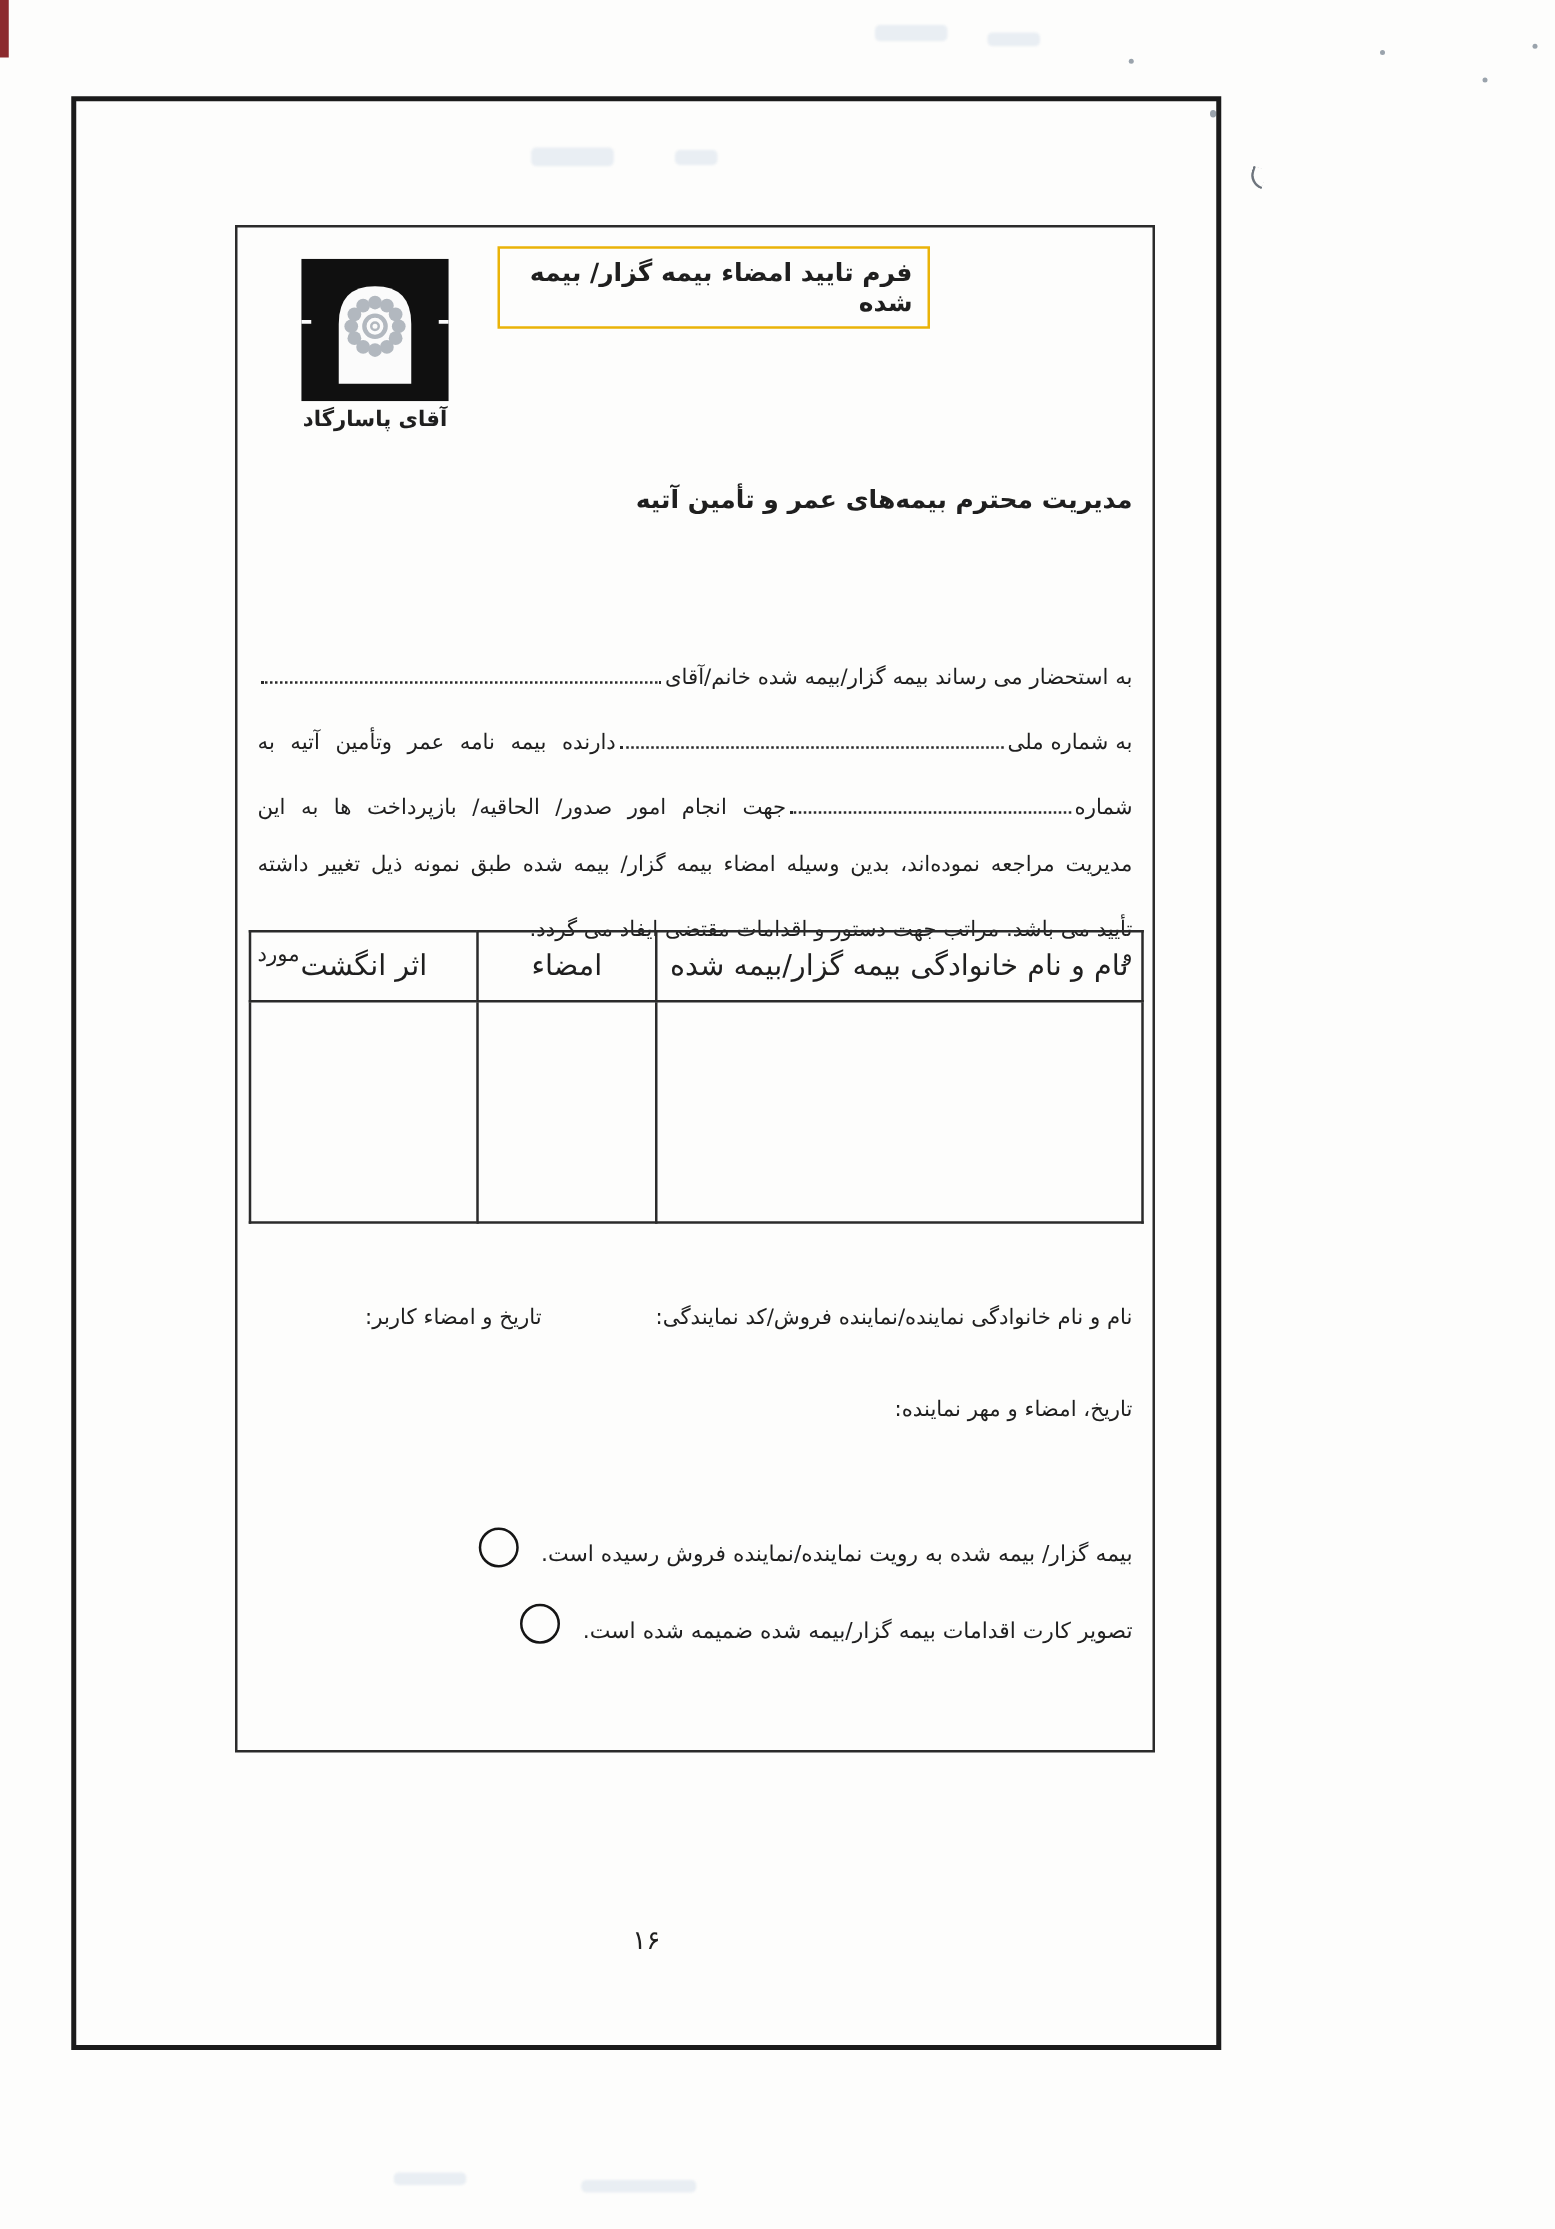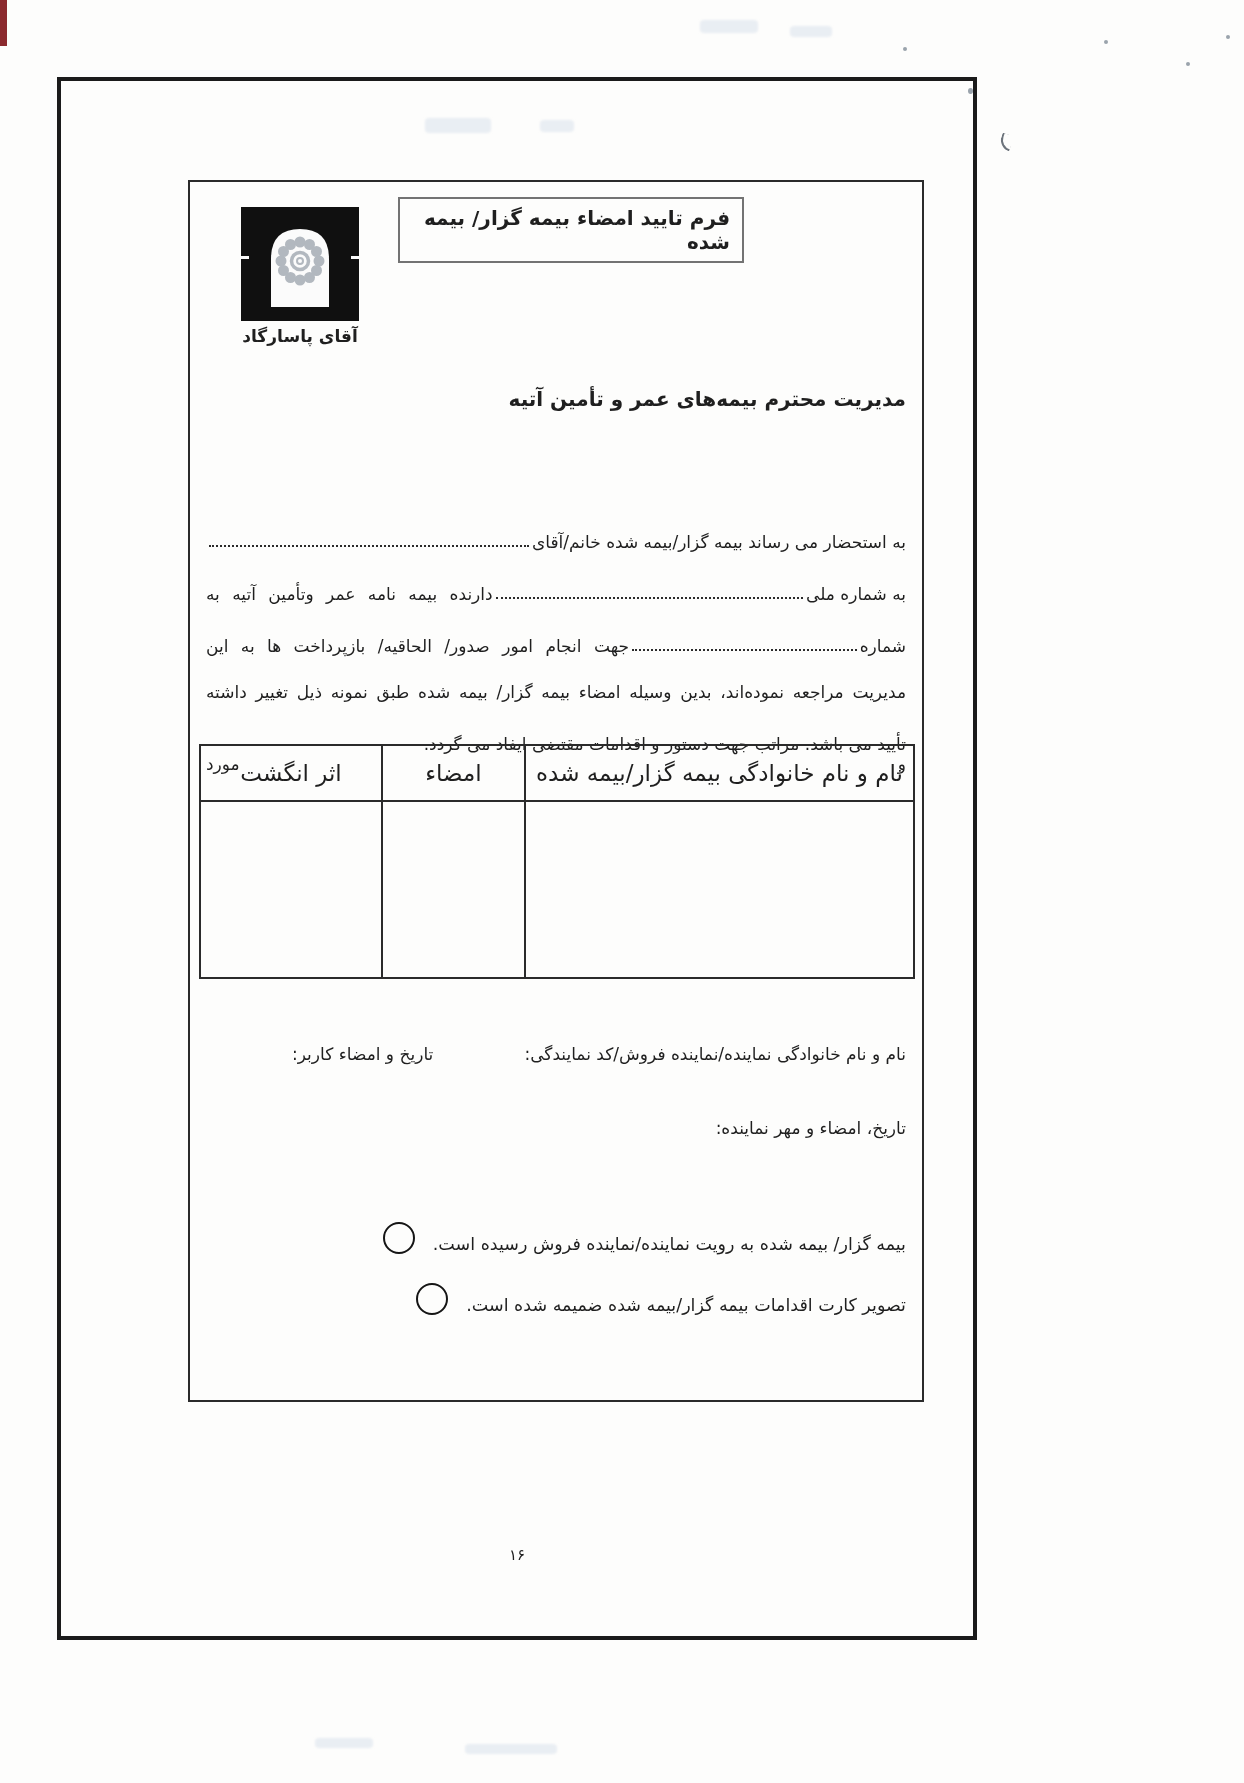--- a/index.html
+++ b/index.html
@@ -16,21 +16,21 @@
   .curve-mark { position:absolute; width:12px; height:16px; border-left:2.5px solid #6d747c;
     border-bottom:2px solid #6d747c; border-radius:0 0 0 12px; transform:rotate(18deg); }
   
   .outer-frame { position:absolute; left:57px; top:77px; width:920px; height:1563px; border:4px solid #1b1b1b; }
   .inner-frame { position:absolute; left:127px; top:99px; width:736px; height:1222px; border:2px solid #2b2b2b; }
   
   .logo-block { position:absolute; left:43px; top:25px; width:134px; }
   .logo-mark { display:block; width:118px; height:114px; margin:0 auto; }
   .logo-caption { margin-top:5px; text-align:center; font-weight:bold; font-size:17px; direction:rtl; letter-spacing:-0.5px; }
   .title-box { position:absolute; left:208px; top:15px; width:346px; height:66px;
-    border:2px solid #737373; padding:7px 12px; direction:rtl; }
+    border:2px solid #eab308; padding:7px 12px; direction:rtl; }
   .title-box span { font-size:20px; font-weight:bold; }
   .addressee { position:absolute; top:205px; left:14px; right:16px;
     direction:rtl; text-align:right; font-size:20px; font-weight:bold; }
   
   .letter { position:absolute; top:318px; left:16px; right:16px; direction:rtl; font-size:17px; }
   .letter .line { height:52px; display:flex; direction:rtl; align-items:flex-end; }
   .letter .line > span { white-space:nowrap; }
   .dots { flex:1 1 auto; min-width:30px; height:0; border-bottom:2px dotted #2a2a2a; margin:0 3px 5px 3px; }
   .stretchy { word-spacing:7px; }
   .line-just { display:block !important; height:52px; line-height:72px; text-align:justify; text-align-last:justify; word-spacing:3px; }
@@ -47,21 +47,21 @@
     display:flex; direction:rtl; justify-content:space-between; padding-left:88px; font-size:17px; }
   .stamp-line { position:absolute; top:925px; left:14px; right:16px;
     direction:rtl; text-align:right; font-size:17px;margin-top:11px; }
   
   .check-row { position:absolute; left:16px; right:16px; display:flex; direction:rtl;
     align-items:flex-end; gap:18px; font-size:17.5px; }
   .check-row.first { top:1040px; }
   .check-row.second { top:1101px; }
   .check-circle { width:32px; height:32px; border:2.5px solid #151515; border-radius:50%; flex:0 0 auto; }
   
-  .page-number { position:absolute; left:0; right:0; bottom:72px; text-align:center; font-size:15px; }
+  .page-number { position:absolute; left:0; right:0; bottom:72px; text-align:center; font-size:21px; }
 </style>
 </head>
 <body>
 
 <div class="page">
 
   <div class="red-edge"></div>
   <div class="smudge" style="left:700px; top:20px; width:58px; height:13px;"></div>
   <div class="smudge" style="left:790px; top:26px; width:42px; height:11px;"></div>
   <div class="smudge" style="left:425px; top:118px; width:66px; height:15px;"></div>

